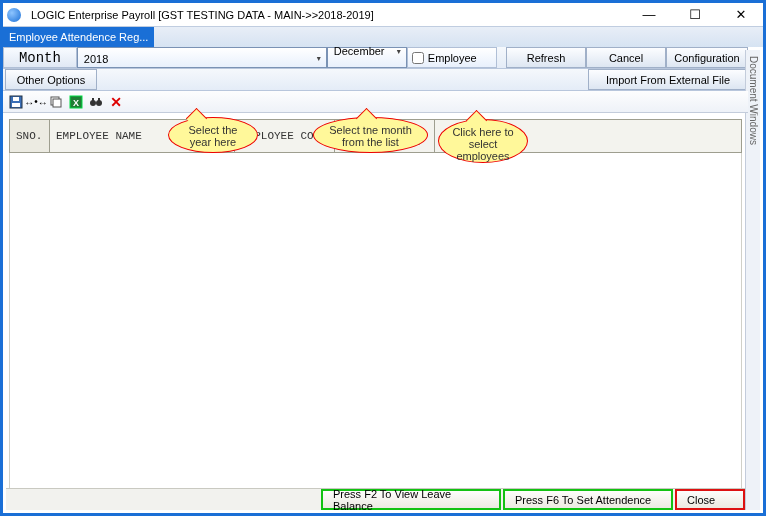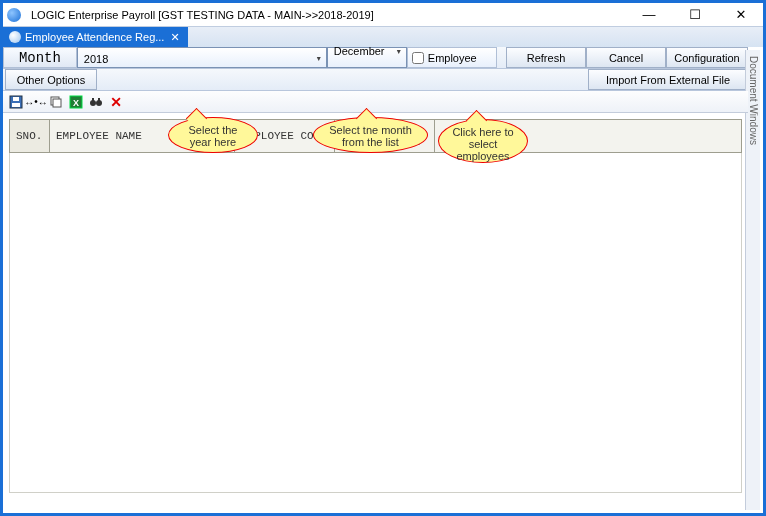--- a/index.html
+++ b/index.html
@@ -6,21 +6,21 @@
   body { font-family: Tahoma, Arial, sans-serif; font-size: 11px; background: #fff; width: 766px; height: 516px; overflow: hidden; }
   .window { border: 3px solid #1a6fd6; width: 766px; height: 516px; position: relative; background: #fff; }
   
   .titlebar { background: #fff; height: 23px; display: flex; align-items: center; padding: 0 4px; justify-content: space-between; }
   .title-left { display: flex; align-items: center; gap: 10px; }
   .title-icon { width: 14px; height: 14px; border-radius: 50%; background: radial-gradient(circle at 35% 35%, #8ec5ff, #1a6fd6); display: inline-block; }
   .win-controls { display: flex; gap: 10px; }
   .win-btn { width: 36px; height: 18px; display: flex; align-items: center; justify-content: center; font-size: 13px; font-family: Arial; color: #000; cursor: default; }
   
   .inner-tab { background: linear-gradient(#e8eef7, #d6e3f2); height: 21px; display: flex; align-items: center; border-top: 1px solid #c0cde0;}
-  .inner-tab-chip { background: #1a6fd6; color: #fff; height: 21px; display: flex; align-items: center; padding: 0 6px; gap: 4px; font-size: 11px; }
+  .inner-tab-chip { background: #1a6fd6; color: #fff; height: 21px; display: flex; align-items: center; padding: 0 6px; gap: 4px; font-size: 11px; flex-direction: column; }
   .inner-tab-chip .close { color: #fff; font-size: 11px; padding: 0 2px; cursor: default;}
   .tab-icon { width:12px; height:12px; border-radius:50%; background: radial-gradient(circle at 35% 35%, #fff, #9dc5f0); display:inline-block;}
   
   .toolbar-row1 { display: flex; height: 22px; background: linear-gradient(#f5f8fc,#e4ecf7); border-bottom: 1px solid #b8c6dc; }
   .month-label { width: 80px; border: 1px solid #b0bfd6; background: linear-gradient(#f8fbff,#e0e8f4); display: flex; align-items: center; justify-content: center; font-size: 14px; font-family: Liberation Mono, monospace;}
   .year-select { flex: 0 0 250px; border: 1px solid #7a92b4; display: flex; align-items: center; justify-content: space-between; padding: 2px 2px 0 6px; background: linear-gradient(#fff,#e8f0fc); }
   .month-select { flex: 0 0 80px; border: 1px solid #7a92b4; display: flex; align-items: center; justify-content: space-between; padding: 0 2px 13px 6px; background: linear-gradient(#fff,#e8f0fc);}
   .dropdown-arrow { font-size: 8px; color: #444; padding: 0 3px;}
   .emp-check-cell { flex: 0 0 90px; border: 1px solid #b0bfd6; display: flex; align-items: center; gap: 4px; padding-left: 4px; background: linear-gradient(#fff,#e8f0fc);}
   .emp-check-cell input { width:12px; height:12px;}
@@ -157,14 +157,19 @@
   </div>
   <div class="grid-body"></div>
   </div>
 
   </div>
 
   <div class="right-strip">
     <span>Document Windows</span>
   </div>
 
+  <div class="footer">
+    <div class="footer-btn green" style="width:180px">Press F2 To View Leave Balance</div>
+    <div class="footer-btn green" style="width:170px">Press F6 To Set Attendence</div>
+    <div class="footer-btn red" style="width:70px">Close</div>
+  </div>
 
 </div>
 
 </body></html>

